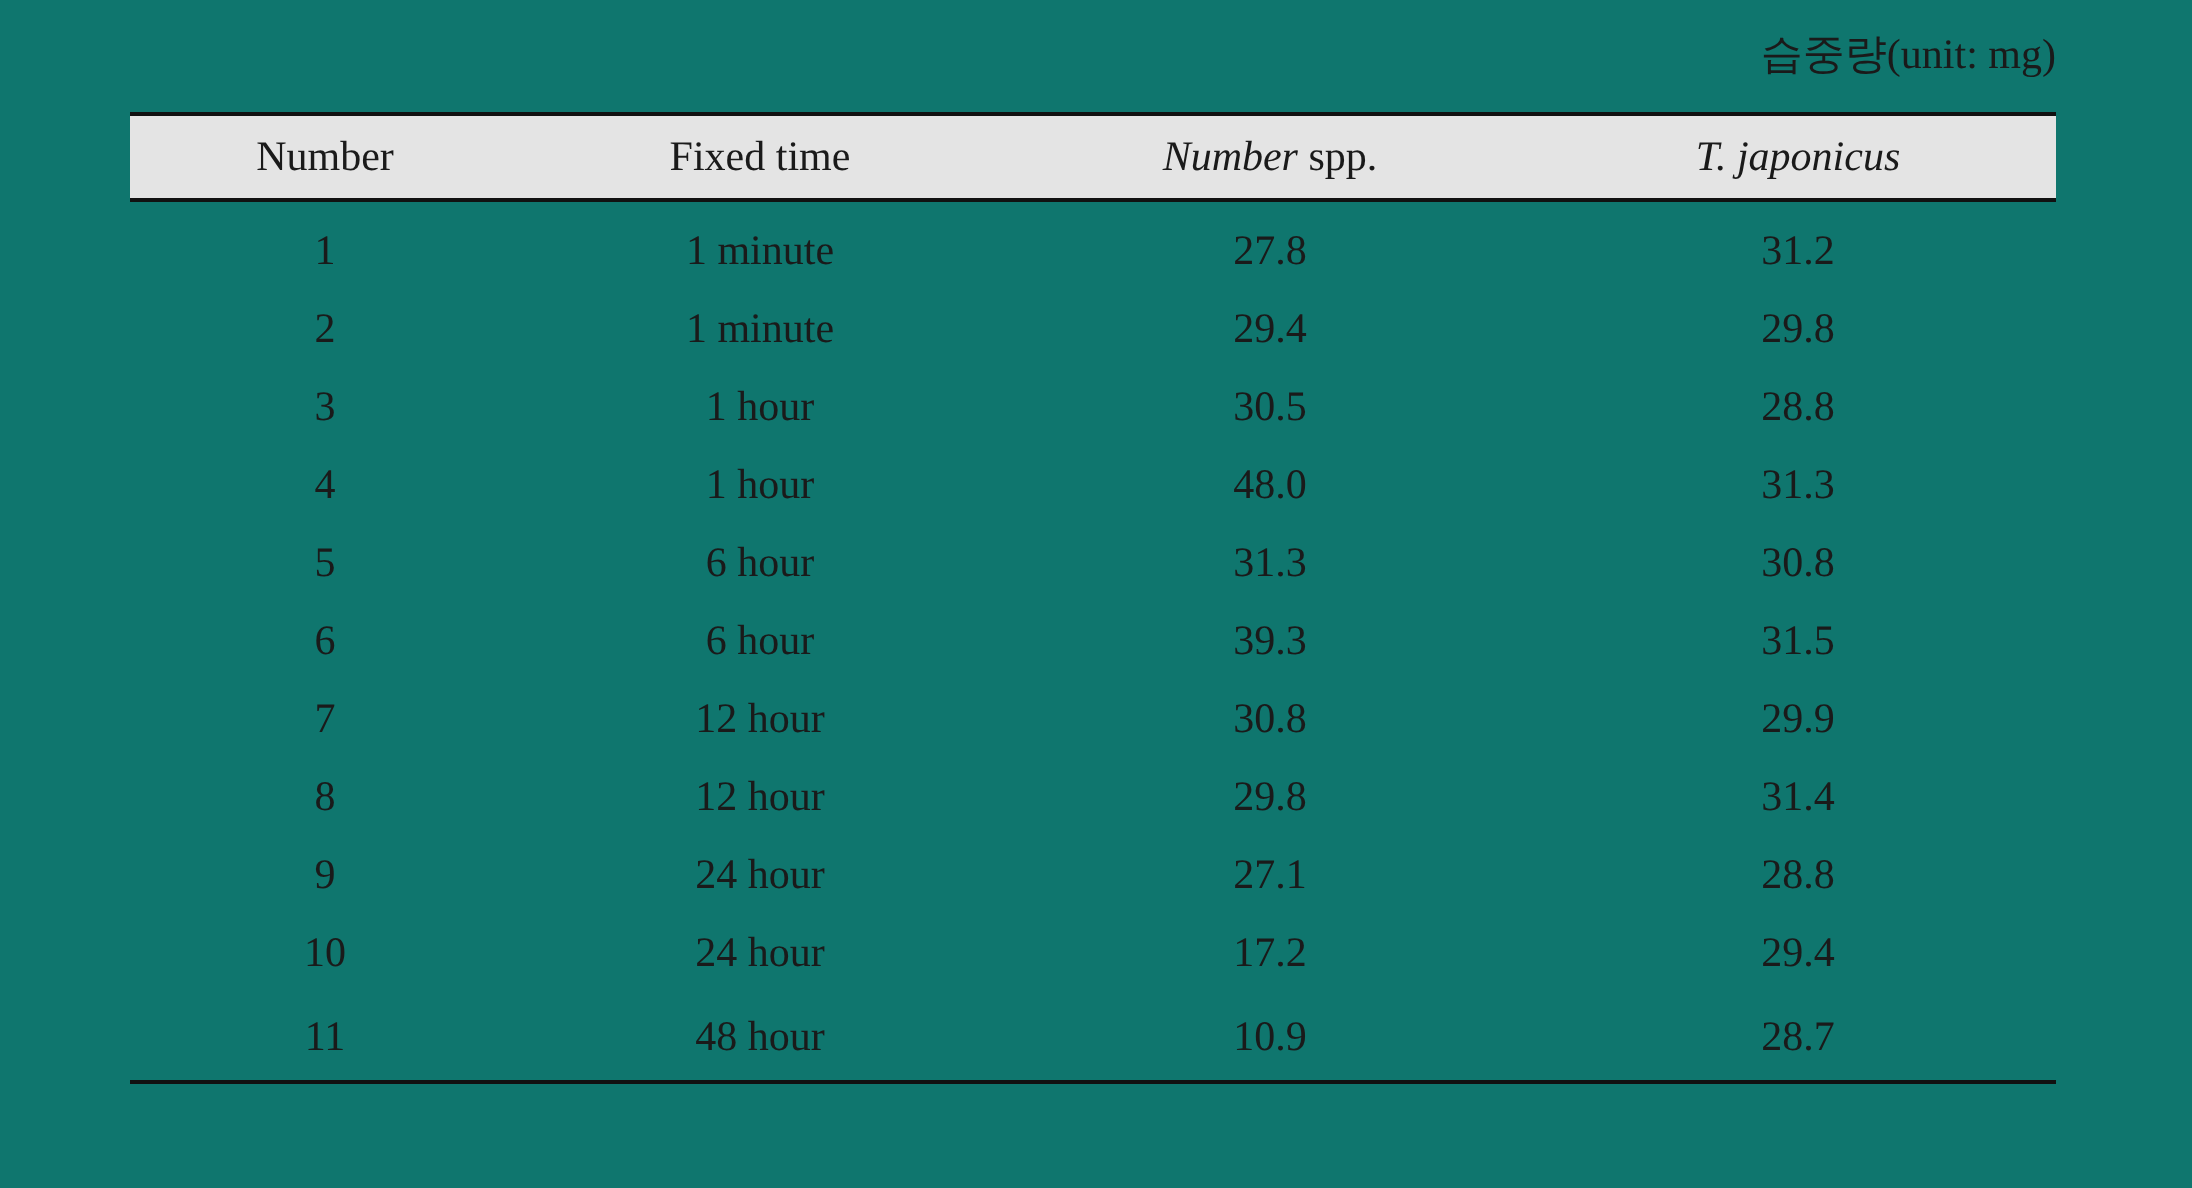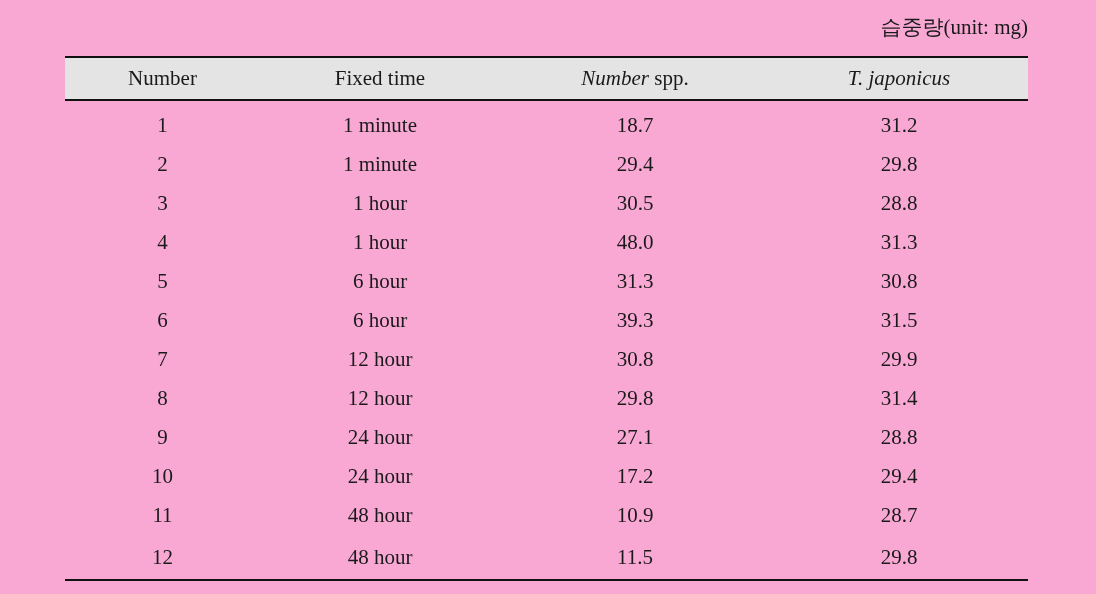--- a/index.html
+++ b/index.html
@@ -12,21 +12,21 @@
     height: 594px;
     font-family: "Liberation Serif", "DejaVu Serif", serif;
     color: #1a1a1a;
     overflow: hidden;
   }
 
   #page {
     position: relative;
     width: 1096px;
     height: 594px;
-    background: #f9a8d4;
+    background: #0f766e;
   }
 
   
   #caption-row {
     position: absolute;
     left: 65px;
     top: 12px;
     width: 963px;
     text-align: right;
     font-size: 21px;
@@ -123,21 +123,21 @@
           </th>
           <th>
             <span class="sci-italic">T. japonicus</span>
           </th>
         </tr>
       </thead>
       <tbody id="table-body">
           <tr>
             <td>1</td>
             <td>1 minute</td>
-            <td>18.7</td>
+            <td>27.8</td>
             <td>31.2</td>
           </tr>
           <tr>
             <td>2</td>
             <td>1 minute</td>
             <td>29.4</td>
             <td>29.8</td>
           </tr>
           <tr>
             <td>3</td>
@@ -186,23 +186,17 @@
             <td>24 hour</td>
             <td>17.2</td>
             <td>29.4</td>
           </tr>
           <tr>
             <td>11</td>
             <td>48 hour</td>
             <td>10.9</td>
             <td>28.7</td>
           </tr>
-          <tr>
-            <td>12</td>
-            <td>48 hour</td>
-            <td>11.5</td>
-            <td>29.8</td>
-          </tr>
         </tbody>
     </table>
   </div>
 
 </div>
 
 </body></html>

